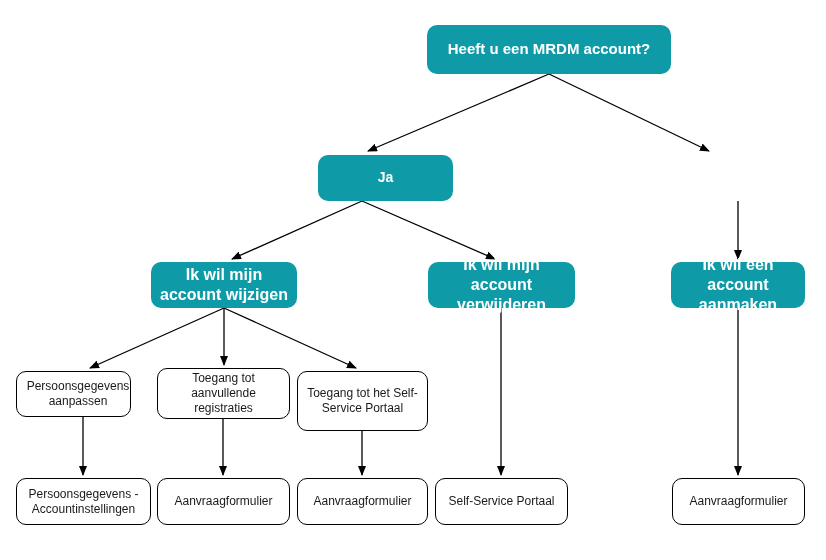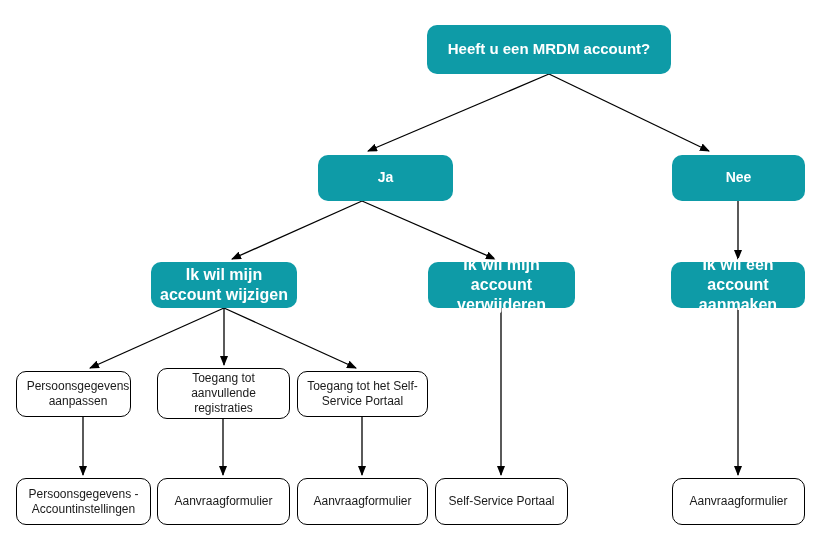--- a/index.html
+++ b/index.html
@@ -50,21 +50,21 @@
     padding: 3px 7px;
   }
   .root-node  { left: 427px; top: 25px;  width: 244px; height: 49px; font-size: 15px; }
   .ja-node    { left: 295px; top: 155px; width: 135px; height: 46px; font-size: 14px; margin-left: 23px; }
   .nee-node   { left: 672px; top: 155px; width: 133px; height: 46px; font-size: 14px; }
   .wijzigen-node    { left: 151px; top: 262px; width: 146px; height: 46px; }
   .verwijderen-node { left: 428px; top: 262px; width: 147px; height: 46px; }
   .aanmaken-node    { left: 671px; top: 262px; width: 134px; height: 46px; }
   .persoonsgegevens-node     { left: 16px;  top: 371px; width: 115px; height: 46px; padding-left: 16px; }
   .toegang-registraties-node { left: 157px; top: 368px; width: 133px; height: 51px; justify-content: center; }
-  .toegang-ssp-node          { left: 297px; top: 371px; width: 131px; height: 46px; }
+  .toegang-ssp-node          { left: 297px; top: 371px; width: 131px; height: 60px; }
   .gebruikersprofiel-node { left: 16px;  top: 478px; width: 135px; height: 47px; }
   .aanvraag1-node         { left: 157px; top: 478px; width: 133px; height: 47px; }
   .aanvraag2-node         { left: 297px; top: 478px; width: 131px; height: 47px; }
   .ssp-node               { left: 435px; top: 478px; width: 133px; height: 47px; }
   .aanvraag3-node         { left: 672px; top: 478px; width: 133px; height: 47px; }
 </style>
 </head>
 <body>
 
 <div class="canvas">
@@ -91,23 +91,20 @@
   </svg>
 
   <div class="node node-teal root-node">
     <span>Heeft u een MRDM account?</span>
   </div>
 
   <div class="node node-teal ja-node">
     <span>Ja</span>
   </div>
 
-  <div class="node node-teal nee-node">
-    <span>Nee</span>
-  </div>
 
   <div class="node node-teal wijzigen-node">
     <span>Ik wil mijn account wijzigen</span>
   </div>
 
   <div class="node node-teal verwijderen-node">
     <span>Ik wil mijn account verwijderen</span>
   </div>
 
   <div class="node node-teal aanmaken-node">

